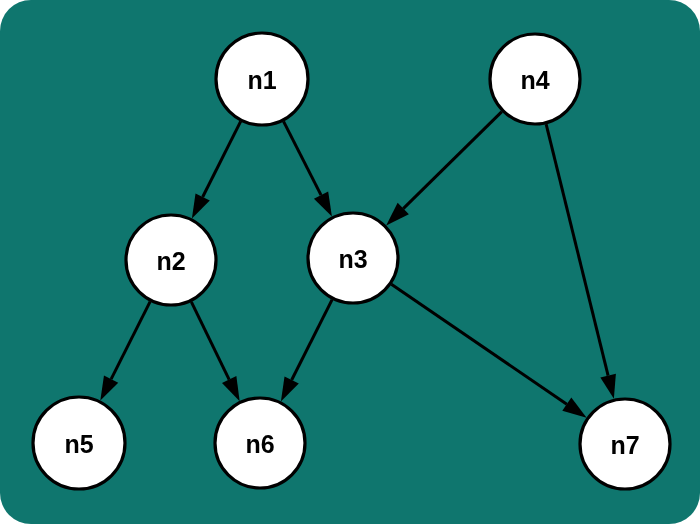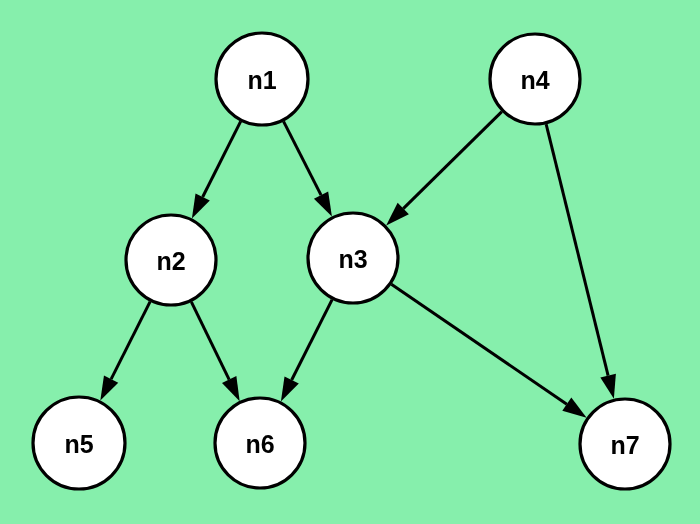--- a/index.html
+++ b/index.html
@@ -11,21 +11,22 @@
   body {
     width: 700px;
     height: 524px;
     overflow: hidden;
     font-family: "Liberation Sans", sans-serif;
   }
   #graph-canvas {
     position: relative;
     width: 700px;
     height: 524px;
-    background: #86efac;
+    background: #0f766e;
+    border-radius: 31px;
   }
   svg.graph-svg {
     display: block;
     width: 700px;
     height: 524px;
   }
   .graph-node-circle {
     fill: #ffffff;
     stroke: #000000;
     stroke-width: 3.2;

